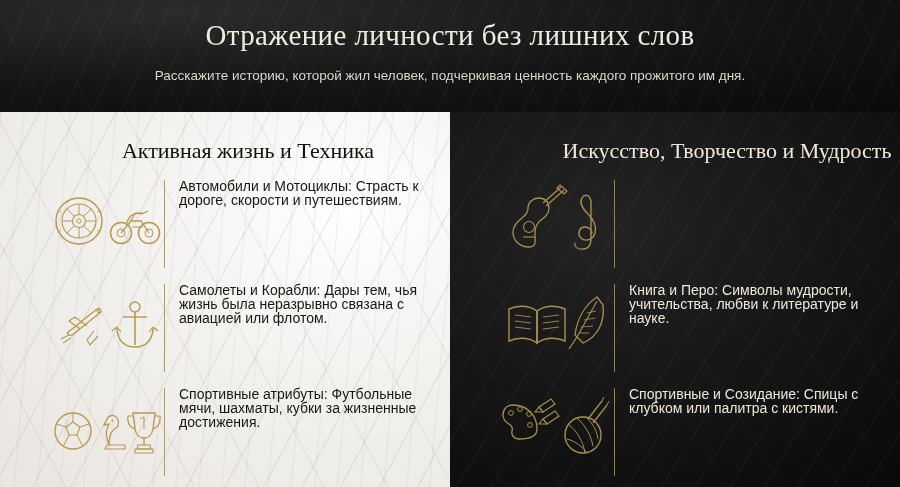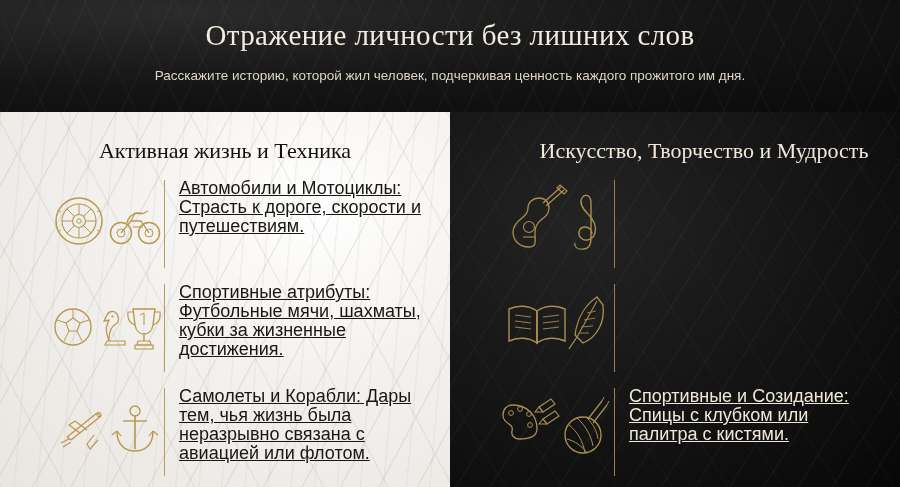--- a/index.html
+++ b/index.html
@@ -57,20 +57,21 @@
     color: #ddd6c8;
     white-space: nowrap;
   }
 
   
   .col {
     position: absolute;
     top: 112px;
     height: 375px;
     overflow: hidden;
+    padding-left: 46px;
   }
   .col-left {
     left: 0;
     width: 450px;
     background:
       radial-gradient(ellipse at 70% 25%, #ffffff 0%, #f3f1ee 45%, #e9e6e1 100%);
   }
   .col-left::after {
     content: "";
     position: absolute;
@@ -138,25 +139,24 @@
   }
   .divider {
     width: 1px;
     align-self: stretch;
     margin: 6px 14px 10px 0;
   }
   .col-left .divider { background: #b89a5e; }
   .col-right .divider { background: #9a8246; }
 
   .item-text {
-    font-size: 18px;
-    line-height: 19px;
+    font-size: 14px;
+    line-height: 14px;
     padding-top: 5px;
     max-width: 250px;
-    text-decoration: underline;
   }
   .col-left .item-text { color: #1a1713; }
   .col-right .item-text { color: #efe8da; }
 
   svg { display: block; }
 </style>
 </head>
 <body>
 
 <div class="page">
@@ -210,52 +210,20 @@
           </svg>
         </div>
         <div class="divider"></div>
         <div class="item-text">Автомобили и Мотоциклы: Страсть к дороге, скорости и путешествиям.</div>
       </div>
 
       <div class="item">
         <div class="icon-cell">
           <svg width="112" height="72" viewBox="0 0 112 72" fill="none" stroke="#b9984f" stroke-width="1.4">
             <g>
-              <circle cx="24" cy="40" r="18"></circle>
-              <polygon points="24,31 31,36 28,44 20,44 17,36" stroke-width="1.1"></polygon>
-              <line x1="24" y1="31" x2="24" y2="22" stroke-width="1"></line>
-              <line x1="31" y1="36" x2="40" y2="33" stroke-width="1"></line>
-              <line x1="28" y1="44" x2="33" y2="54" stroke-width="1"></line>
-              <line x1="20" y1="44" x2="15" y2="54" stroke-width="1"></line>
-              <line x1="17" y1="36" x2="8" y2="33" stroke-width="1"></line>
-            </g>
-            <g>
-              <path d="M56 58 L76 58 L76 54 L58 54 Z" stroke-width="1.2"></path>
-              <path d="M60 54 C60 44 62 40 68 36 C70 34 70 30 68 27 C65 23 60 24 58 28 L55 34 L60 33 L58 38 C56 43 58 48 60 54 Z" stroke-width="1.3"></path>
-              <circle cx="63.5" cy="29.5" r="1.1" fill="#b9984f" stroke="none"></circle>
-            </g>
-            <g>
-              <path d="M84 22 L106 22 L104 38 C103 44 99 47 95 47 C91 47 87 44 86 38 Z"></path>
-              <path d="M84 25 L79 25 C78 33 82 37 86 38" stroke-width="1.2"></path>
-              <path d="M106 25 L111 25 C112 33 108 37 104 38" stroke-width="1.2"></path>
-              <line x1="95" y1="47" x2="95" y2="54" stroke-width="1.4"></line>
-              <path d="M88 58 L102 58 L101 54 L89 54 Z" stroke-width="1.2"></path>
-              <path d="M86 62 L104 62 L104 58 L86 58 Z" stroke-width="1.2"></path>
-              <path d="M91 28 L95 26 L95 38" stroke-width="1"></path>
-            </g>
-          </svg>
-        </div>
-        <div class="divider"></div>
-        <div class="item-text">Спортивные атрибуты: Футбольные мячи, шахматы, кубки за жизненные достижения.</div>
-      </div>
-
-      <div class="item">
-        <div class="icon-cell">
-          <svg width="112" height="72" viewBox="0 0 112 72" fill="none" stroke="#b9984f" stroke-width="1.4">
-            <g>
               <path d="M18 46 L48 22"></path>
               <path d="M22 49 L52 25"></path>
               <path d="M18 46 L22 49"></path>
               <path d="M48 22 L52 25"></path>
               <path d="M26 30 L38 39" stroke-width="1.2"></path>
               <path d="M26 30 L20 34 L31 42" stroke-width="1.2"></path>
               <path d="M38 53 L45 44" stroke-width="1.2"></path>
               <path d="M38 53 L41 58 L49 49" stroke-width="1.2"></path>
               <path d="M12 52 L20 48" stroke-width="1.1"></path>
               <path d="M14 56 L22 51" stroke-width="1.1"></path>
@@ -268,20 +236,52 @@
               <path d="M68 40 C68 54 76 60 86 60 C96 60 104 54 104 40" stroke-width="1.5"></path>
               <path d="M68 40 L63 44 M68 40 L72 45" stroke-width="1.2"></path>
               <path d="M104 40 L109 44 M104 40 L100 45" stroke-width="1.2"></path>
             </g>
           </svg>
         </div>
         <div class="divider"></div>
         <div class="item-text">Самолеты и Корабли: Дары тем, чья жизнь была неразрывно связана с авиацией или флотом.</div>
       </div>
 
+      <div class="item">
+        <div class="icon-cell">
+          <svg width="112" height="72" viewBox="0 0 112 72" fill="none" stroke="#b9984f" stroke-width="1.4">
+            <g>
+              <circle cx="24" cy="40" r="18"></circle>
+              <polygon points="24,31 31,36 28,44 20,44 17,36" stroke-width="1.1"></polygon>
+              <line x1="24" y1="31" x2="24" y2="22" stroke-width="1"></line>
+              <line x1="31" y1="36" x2="40" y2="33" stroke-width="1"></line>
+              <line x1="28" y1="44" x2="33" y2="54" stroke-width="1"></line>
+              <line x1="20" y1="44" x2="15" y2="54" stroke-width="1"></line>
+              <line x1="17" y1="36" x2="8" y2="33" stroke-width="1"></line>
+            </g>
+            <g>
+              <path d="M56 58 L76 58 L76 54 L58 54 Z" stroke-width="1.2"></path>
+              <path d="M60 54 C60 44 62 40 68 36 C70 34 70 30 68 27 C65 23 60 24 58 28 L55 34 L60 33 L58 38 C56 43 58 48 60 54 Z" stroke-width="1.3"></path>
+              <circle cx="63.5" cy="29.5" r="1.1" fill="#b9984f" stroke="none"></circle>
+            </g>
+            <g>
+              <path d="M84 22 L106 22 L104 38 C103 44 99 47 95 47 C91 47 87 44 86 38 Z"></path>
+              <path d="M84 25 L79 25 C78 33 82 37 86 38" stroke-width="1.2"></path>
+              <path d="M106 25 L111 25 C112 33 108 37 104 38" stroke-width="1.2"></path>
+              <line x1="95" y1="47" x2="95" y2="54" stroke-width="1.4"></line>
+              <path d="M88 58 L102 58 L101 54 L89 54 Z" stroke-width="1.2"></path>
+              <path d="M86 62 L104 62 L104 58 L86 58 Z" stroke-width="1.2"></path>
+              <path d="M91 28 L95 26 L95 38" stroke-width="1"></path>
+            </g>
+          </svg>
+        </div>
+        <div class="divider"></div>
+        <div class="item-text">Спортивные атрибуты: Футбольные мячи, шахматы, кубки за жизненные достижения.</div>
+      </div>
+
     </div>
   </div>
 
   <div class="col col-right">
     <div class="col-heading">Искусство, Творчество и Мудрость</div>
 
     <div class="items">
 
       <div class="item">
         <div class="icon-cell">
@@ -326,20 +326,21 @@
               <g stroke-width="0.85">
                 <line x1="88" y1="26" x2="97" y2="24"></line>
                 <line x1="85" y1="33" x2="96" y2="31"></line>
                 <line x1="82" y1="40" x2="94" y2="39"></line>
                 <line x1="80" y1="46" x2="90" y2="46"></line>
               </g>
             </g>
           </svg>
         </div>
         <div class="divider"></div>
+        <div class="item-text">Книга и Перо: Символы мудрости, учительства, любви к литературе и науке.</div>
       </div>
 
       <div class="item">
         <div class="icon-cell">
           <svg width="112" height="72" viewBox="0 0 112 72" fill="none" stroke="#a98e4e" stroke-width="1.4">
             <g>
               <path d="M38 38 C38 24 28 14 14 14 C8 14 4 18 4 24 C4 29 7 31 10 33 C13 35 14 37 13 40 C12 44 15 48 20 48 C31 48 38 45 38 38 Z" stroke-width="1.3"></path>
               <circle cx="12" cy="22" r="2.4" stroke-width="1"></circle>
               <circle cx="21" cy="18" r="2.4" stroke-width="1"></circle>
               <circle cx="30" cy="23" r="2.4" stroke-width="1"></circle>

